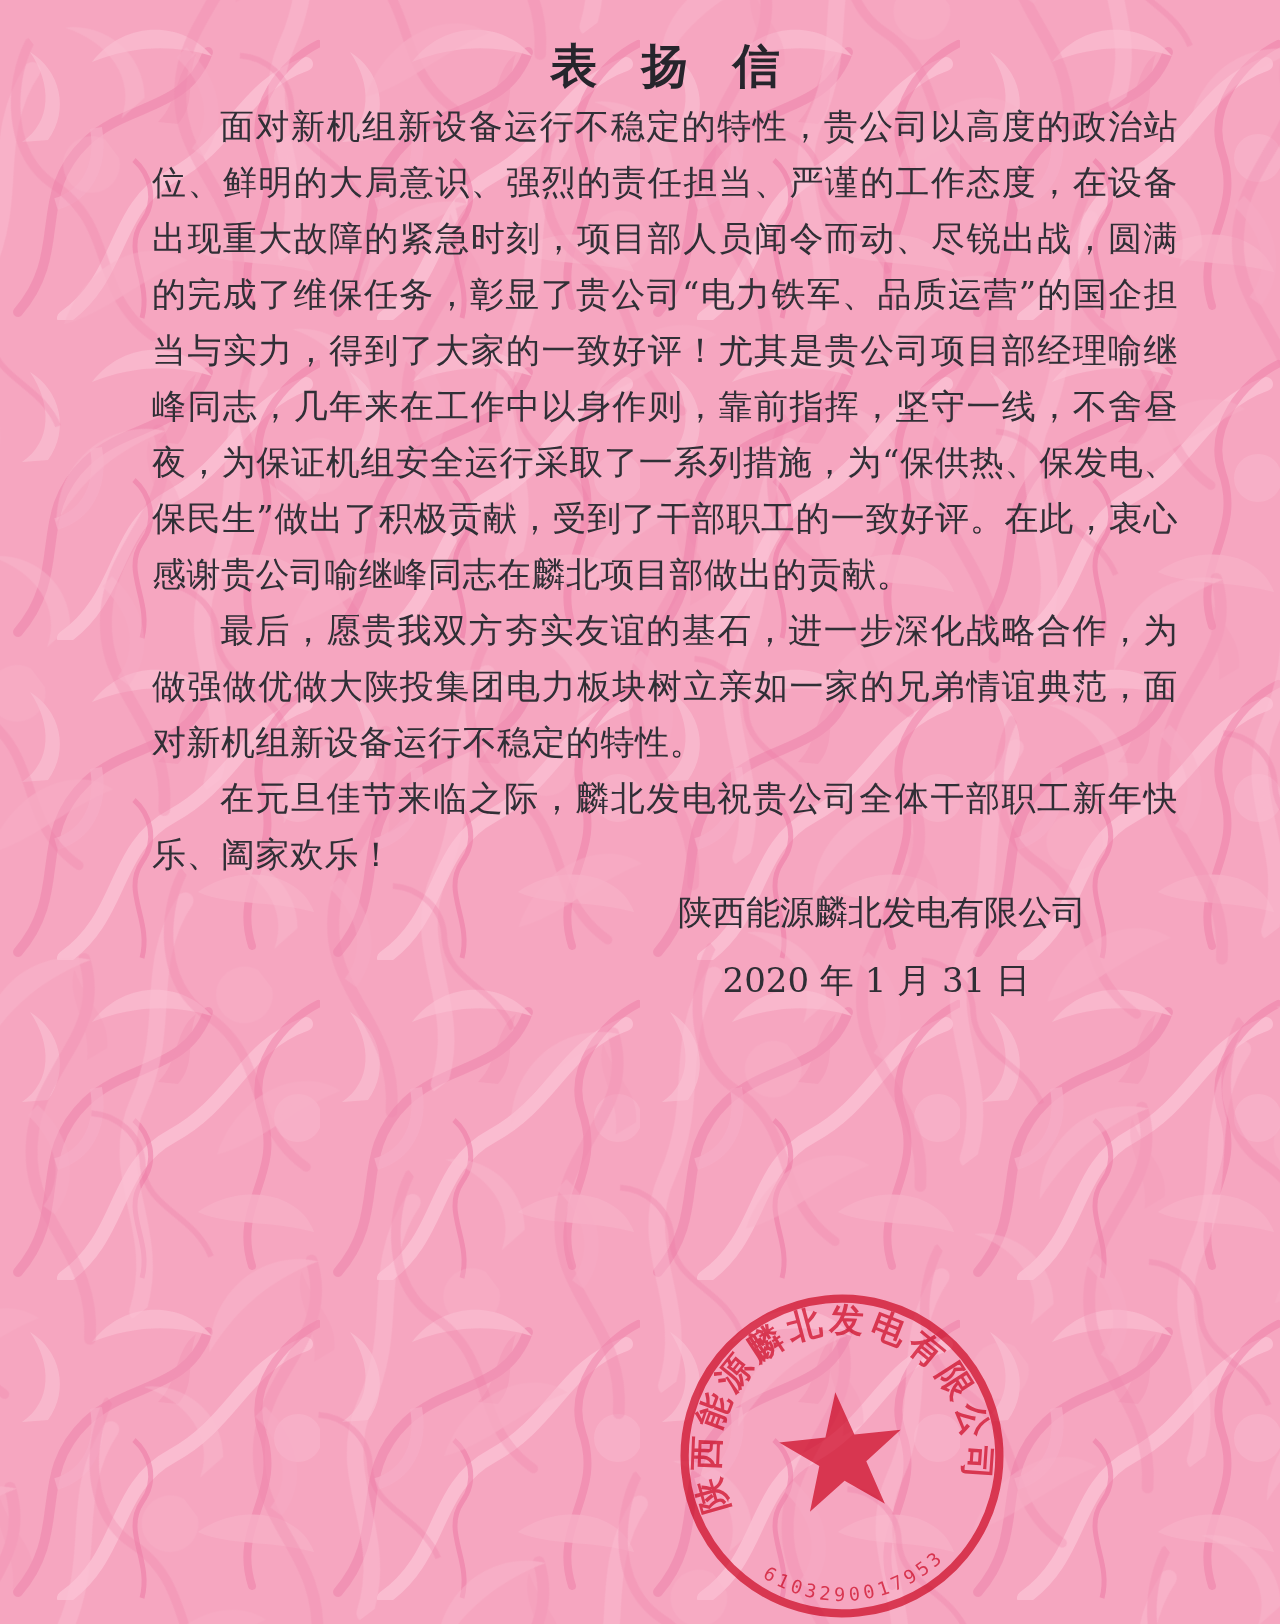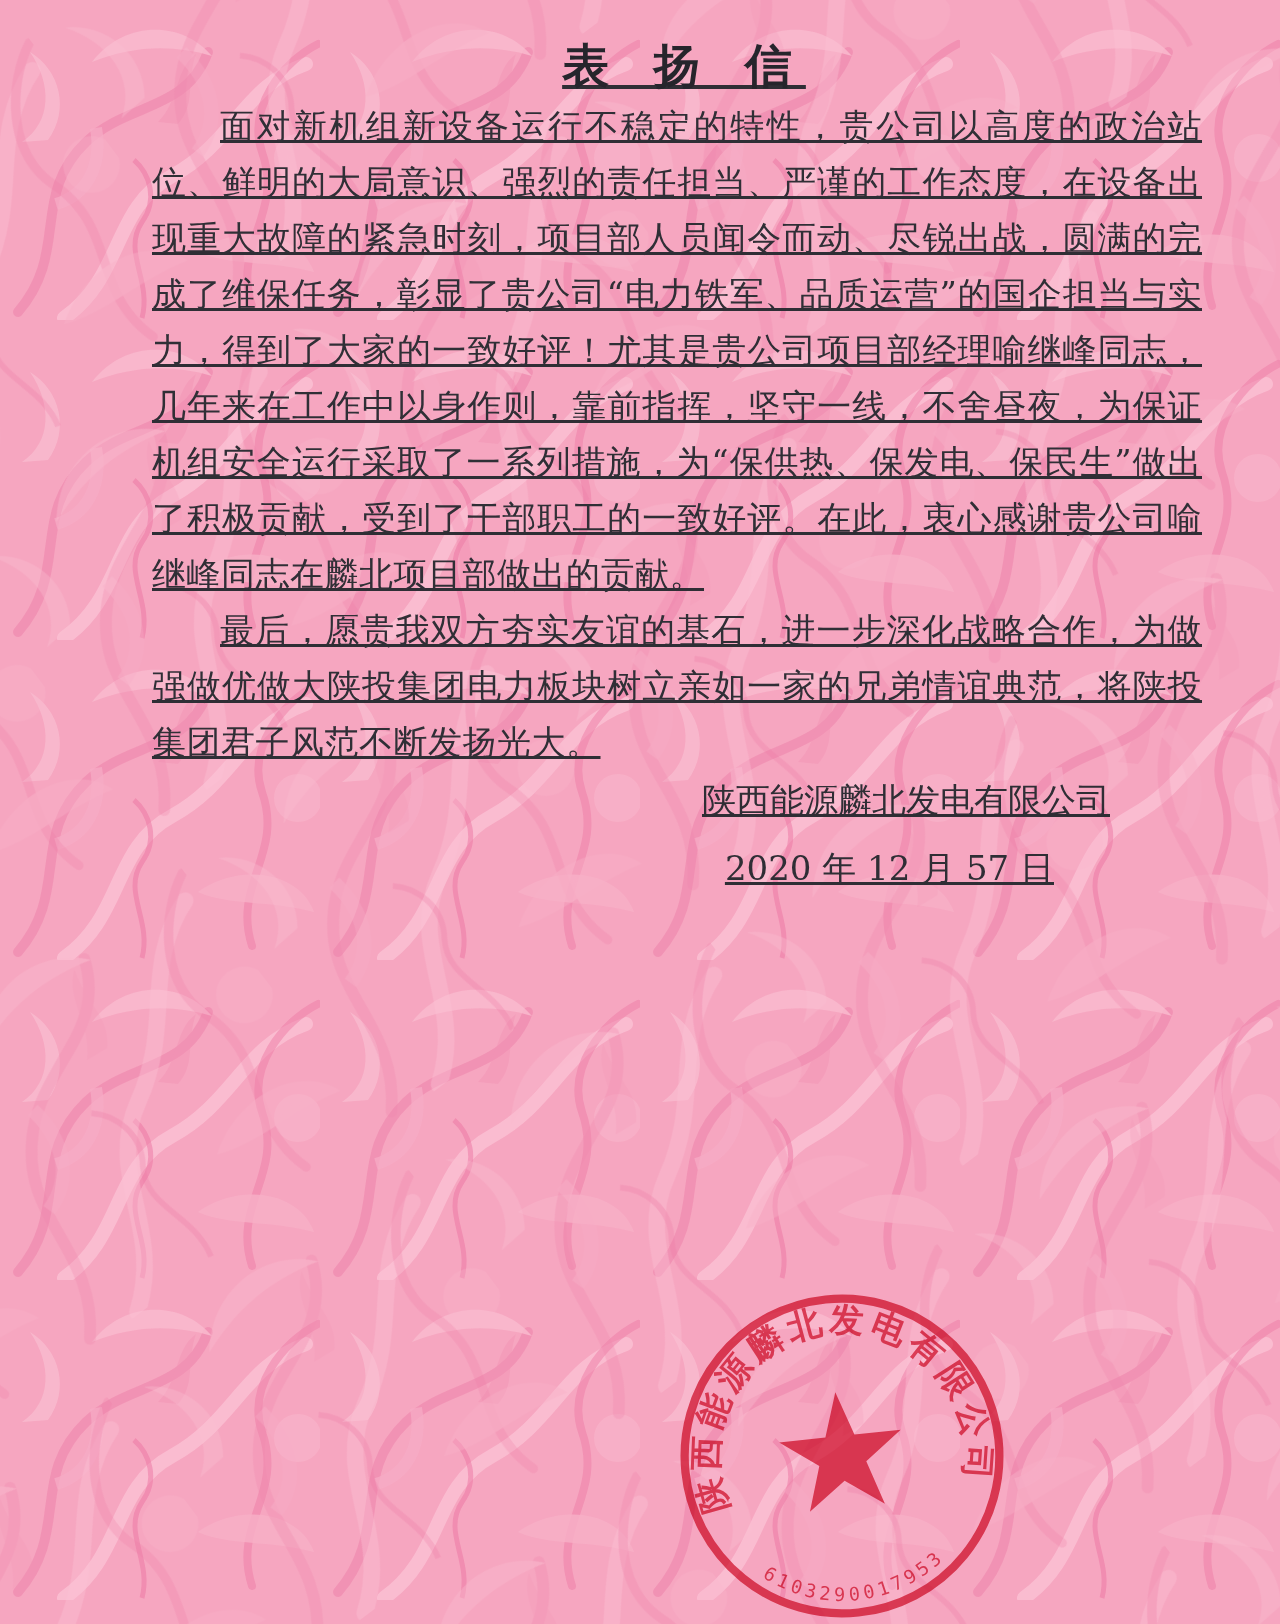--- a/index.html
+++ b/index.html
@@ -10,24 +10,23 @@
     margin: 0 auto;
     overflow: hidden;
     background: #f6a6c0;
     font-family: "DejaVu Serif", "Liberation Serif", serif;
   }
   .bg { position: absolute; left: 0; top: 0; z-index: 0; }
   .content {
     position: absolute;
     inset: 0;
     z-index: 1;
-    padding: 34px 78px 0 152px;
+    padding: 34px 102px 0 152px;
     color: #2f2e35;
     box-sizing: border-box;
-    text-decoration: underline;
   }
   .title {
     margin: 0;
     text-align: center;
     font-size: 47px;
     line-height: 64px;
     font-weight: 700;
     letter-spacing: 14px;
     color: #26252c;
     text-indent: 14px; 
@@ -100,25 +99,26 @@
     </defs>
     <rect width="1280" height="1624" fill="url(#damask)"></rect>
     <rect width="1280" height="1624" fill="url(#damask2)" opacity="0.5"></rect>
   </svg>
 
   <div class="content">
     <h1 class="title">表 扬 信</h1>
 
 
     <p class="body-par">面对新机组新设备运行不稳定的特性，贵公司以高度的政治站位、鲜明的大局意识、强烈的责任担当、严谨的工作态度，在设备出现重大故障的紧急时刻，项目部人员闻令而动、尽锐出战，圆满的完成了维保任务，彰显了贵公司“电力铁军、品质运营”的国企担当与实力，得到了大家的一致好评！尤其是贵公司项目部经理喻继峰同志，几年来在工作中以身作则，靠前指挥，坚守一线，不舍昼夜，为保证机组安全运行采取了一系列措施，为“保供热、保发电、保民生”做出了积极贡献，受到了干部职工的一致好评。在此，衷心感谢贵公司喻继峰同志在麟北项目部做出的贡献。</p>
-    <p class="body-par">最后，愿贵我双方夯实友谊的基石，进一步深化战略合作，为做强做优做大陕投集团电力板块树立亲如一家的兄弟情谊典范，将陕投集团君子风范不断发扬光大。</p>
+    <p class="body-par">最后，愿贵我双方夯实友谊的基石，进一步深化战略合作，为做强做优做大陕投集团电力板块树立亲如一家的兄弟情谊典范，面对新机组新设备运行不稳定的特性。</p>
+    <p class="body-par">在元旦佳节来临之际，麟北发电祝贵公司全体干部职工新年快乐、阖家欢乐！</p>
 
     <div class="signature">
       <div class="sig-company">陕西能源麟北发电有限公司</div>
-      <div class="sig-date">2020 年 12 月 57 日</div>
+      <div class="sig-date">2020 年 1 月 31 日</div>
     </div>
   </div>
 
   <div class="seal">
     <svg viewBox="0 0 340 340">
       <defs>
         <path id="arcTop" d="M61.3,220.7 A120,120 0 1 1 278.8,220.7" fill="none"></path>
         <path id="arcBot" d="M55.3,250.3 A140,140 0 0 0 284.7,250.3" fill="none"></path>
       </defs>
       <circle cx="170" cy="170" r="152" fill="none" stroke="#dc3a55" stroke-width="8"></circle>

